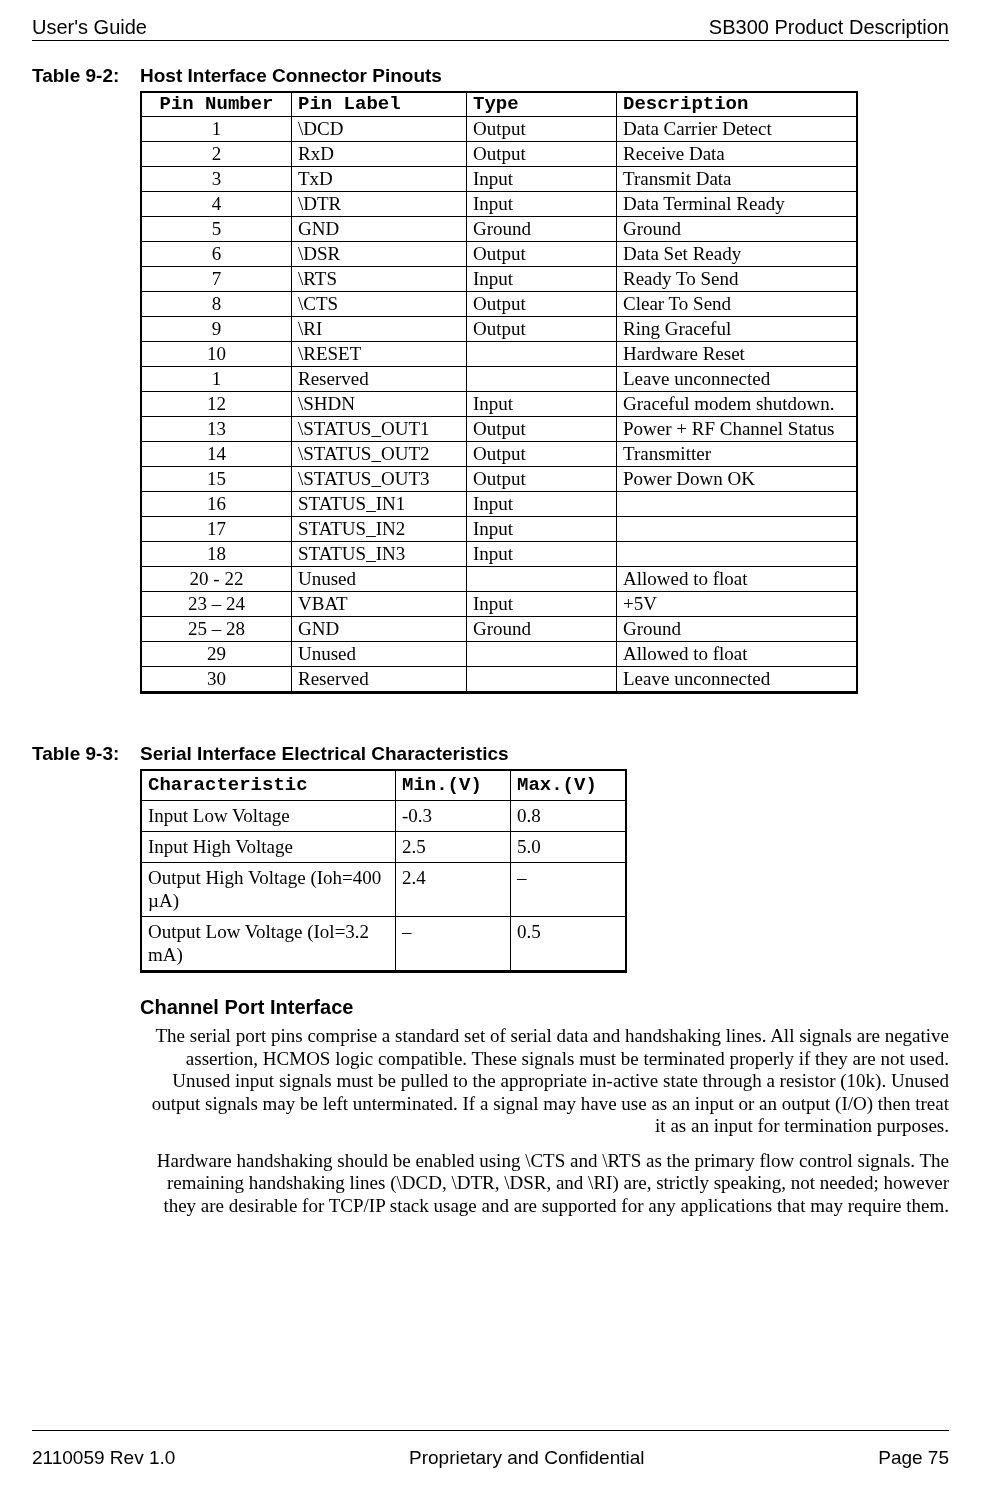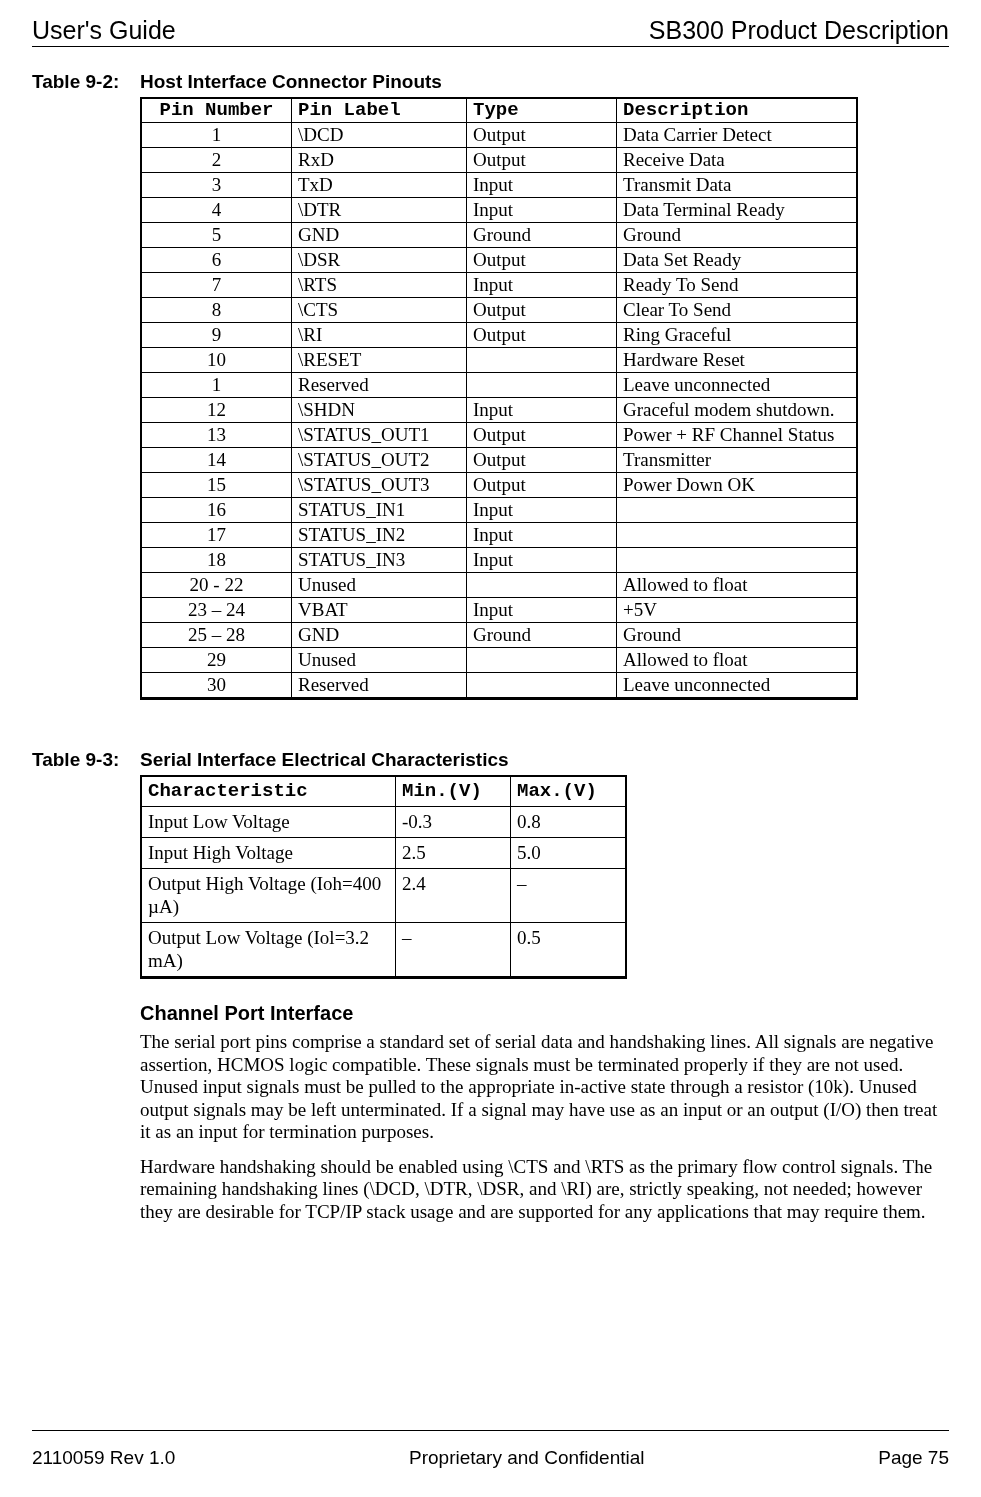--- a/index.html
+++ b/index.html
@@ -16,21 +16,21 @@
     box-sizing: border-box;
     width: 981px;
     min-height: 1497px;
     padding: 16px 32px 22px 32px;
     position: relative;
   }
   .top-bar {
     display: flex;
     justify-content: space-between;
     font-family: Arial, Helvetica, sans-serif;
-    font-size: 25px;
+    font-size: 20px;
     border-bottom: 1.5px solid #000;
     padding-bottom: 1px;
     margin-bottom: 24px;
   }
   .table-caption-row {
     display: flex;
     font-family: Arial, Helvetica, sans-serif;
     font-weight: bold;
     font-size: 19px;
     margin-bottom: 4px;
@@ -71,21 +71,21 @@
     font-family: Arial, Helvetica, sans-serif;
     font-weight: bold;
     font-size: 20px;
     margin-top: 18px;
     margin-bottom: 6px;
   }
   p.body {
     margin: 0 0 12px 0;
     line-height: 22.5px;
     font-size: 19px;
-    text-align: left;
+    text-align: right;
   }
   .bottom-bar {
     position: absolute;
     left: 32px; right: 32px; bottom: 28px;
     border-top: 1.5px solid #000;
     padding-top: 16px;
     display: flex;
     justify-content: space-between;
     font-family: Arial, Helvetica, sans-serif;
     font-size: 19px;

